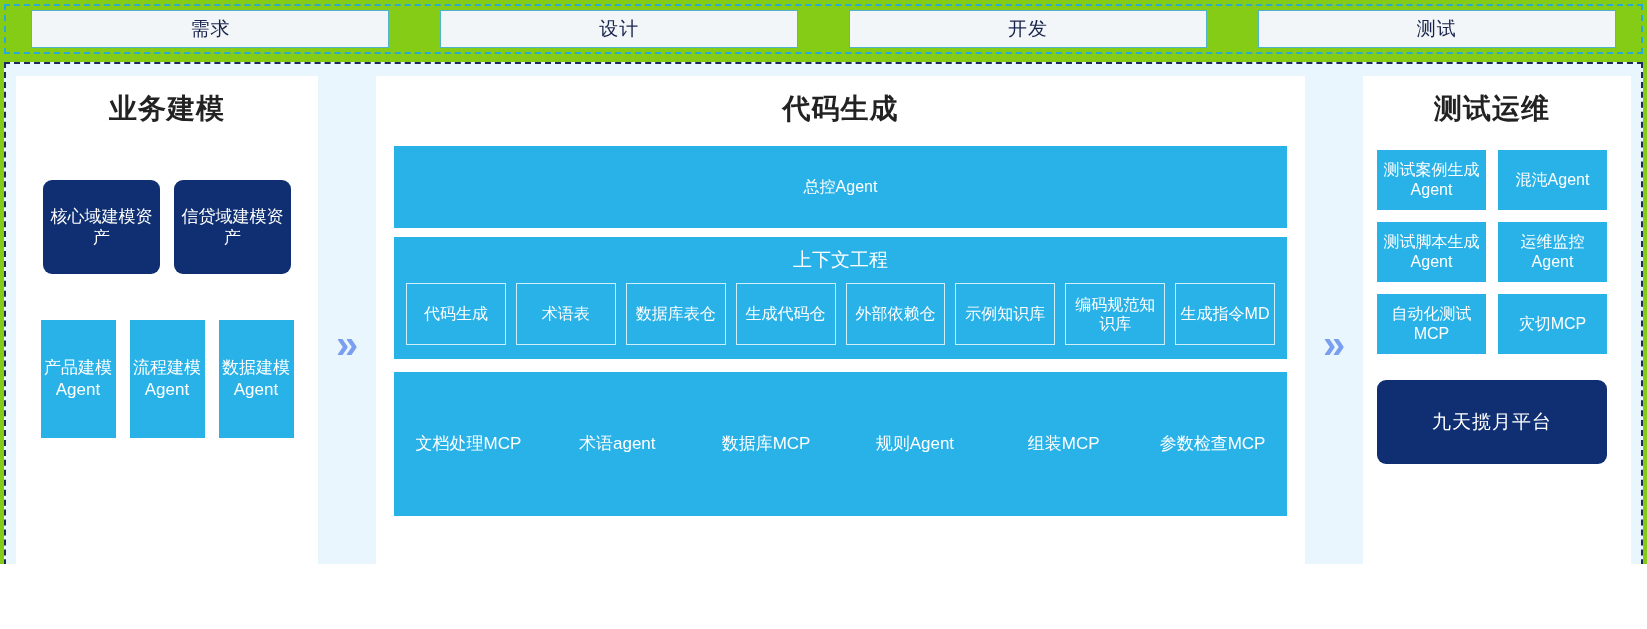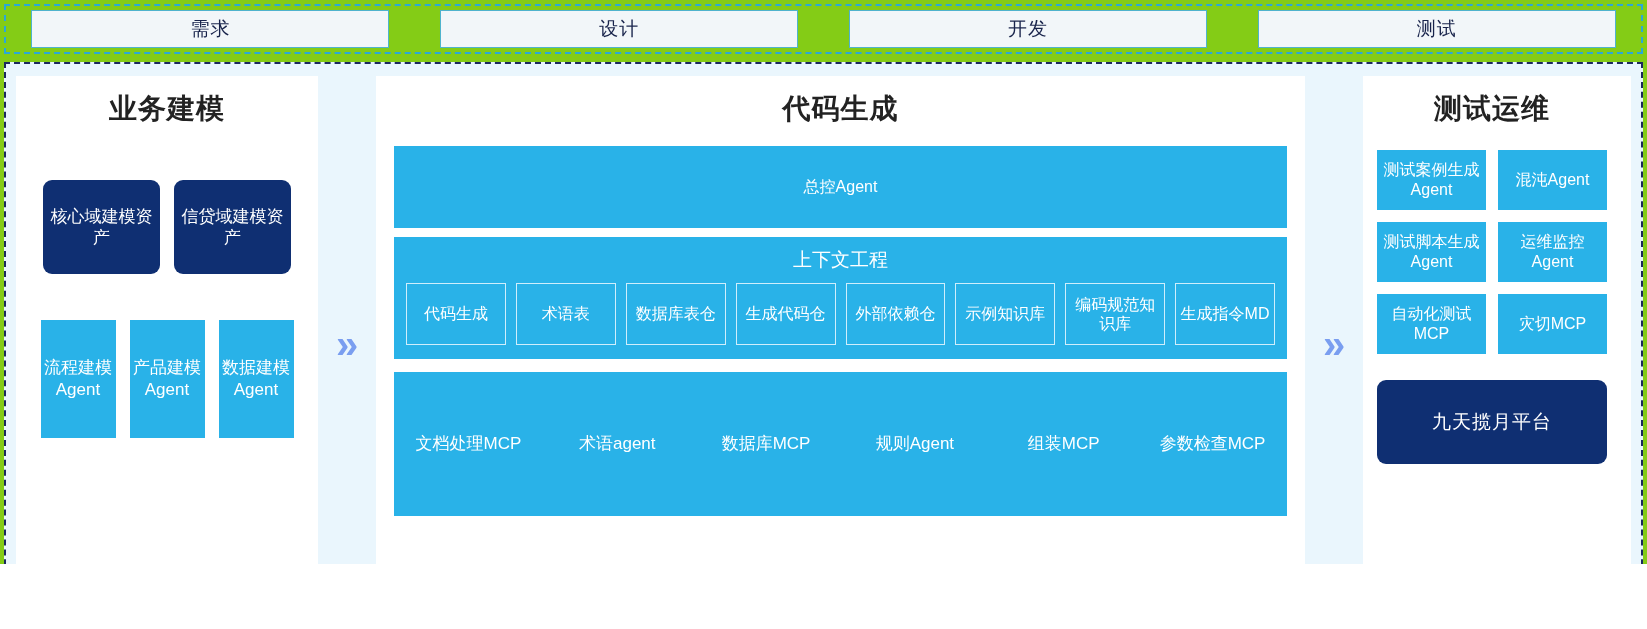--- a/index.html
+++ b/index.html
@@ -289,22 +289,22 @@
 
     <div class="panel left-panel">
       <div class="panel-title">业务建模</div>
 
       <div class="left-assets">
         <div class="asset-box">核心域建模资产</div>
         <div class="asset-box">信贷域建模资产</div>
       </div>
 
       <div class="left-agents">
+        <div class="agent-box">产品建模Agent</div>
         <div class="agent-box">流程建模Agent</div>
-        <div class="agent-box">产品建模Agent</div>
         <div class="agent-box">数据建模Agent</div>
       </div>
     </div>
 
     <div class="chev-col">
       <span class="chev">»</span>
     </div>
 
     <div class="panel center-panel">
       <div class="panel-title">代码生成</div>

